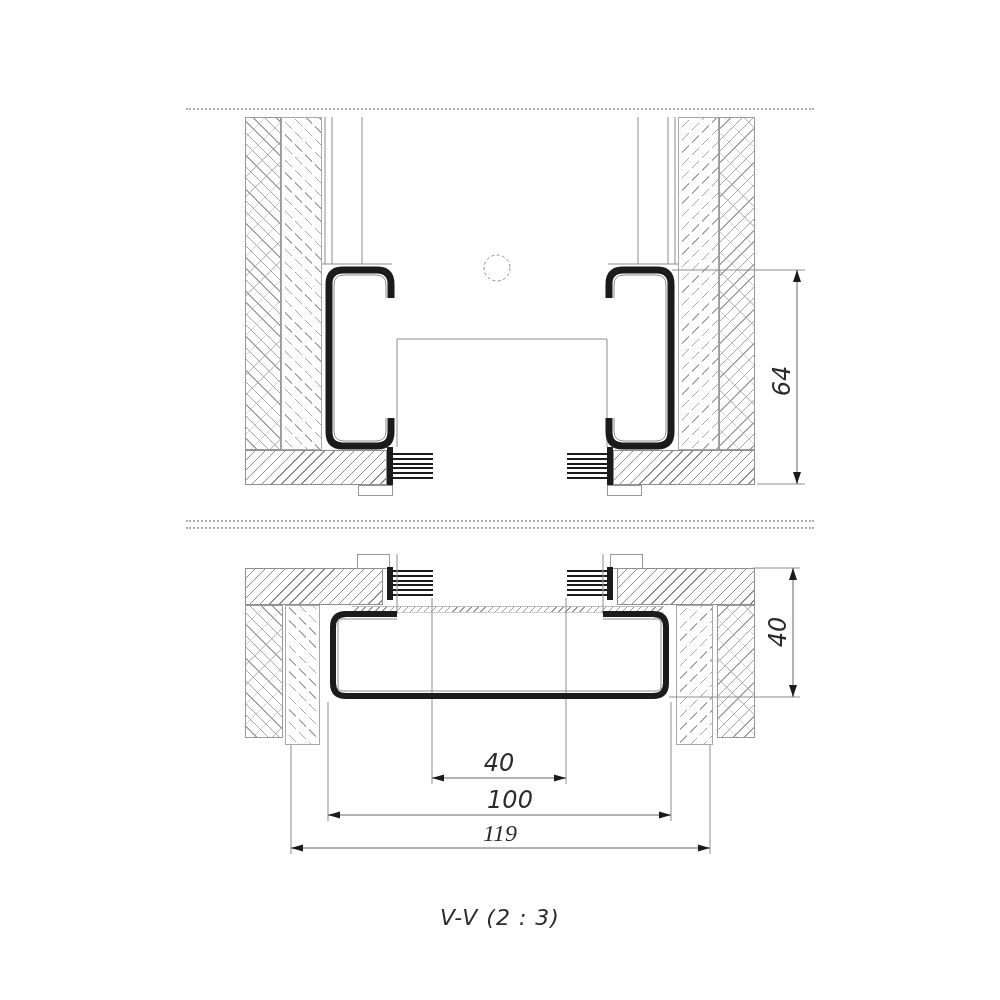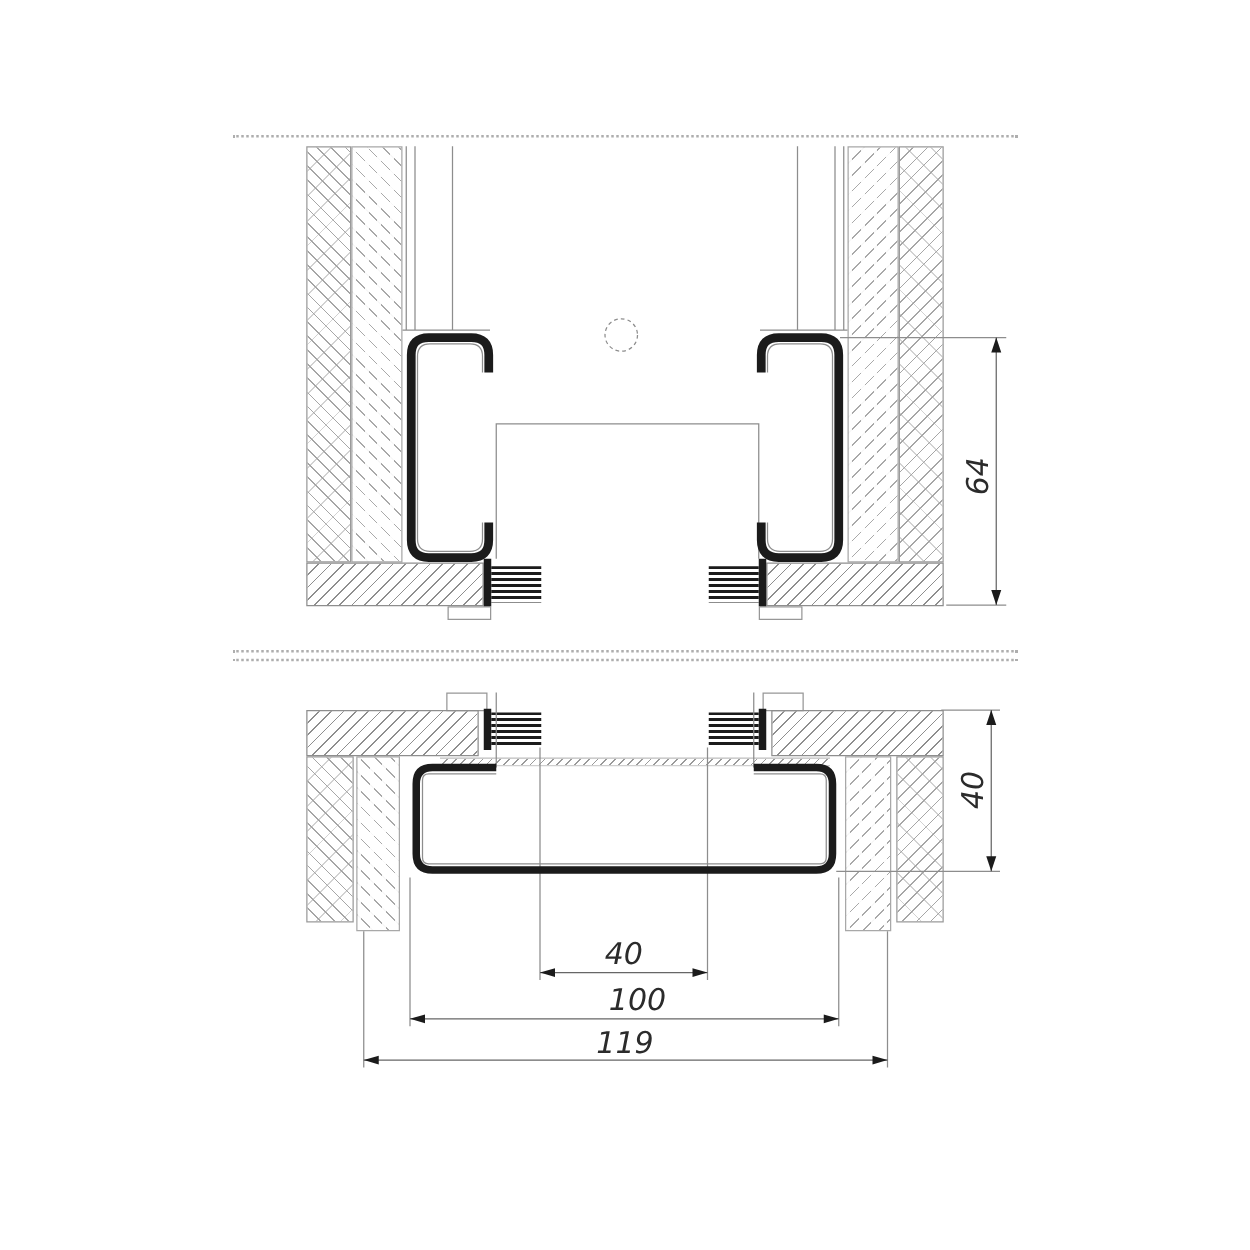--- a/index.html
+++ b/index.html
@@ -135,16 +135,17 @@
   </svg>
 
   <div class="dim-label rot" style="left:755px;top:357px;width:54px;height:48px;">64</div>
 
   <div class="dim-label rot" style="left:751px;top:608px;width:54px;height:48px;">40</div>
 
   <div class="dim-label" style="left:449px;top:749px;width:100px;">40</div>
 
   <div class="dim-label" style="left:460px;top:786px;width:100px;">100</div>
 
-  <div class="dim-label" style="left:450px;top:820px;width:100px;">119</div>
+  <div class="dim-label" style="left:450px;top:820px;width:100px;font-family:Liberation Serif, serif;">119</div>
 
+  <div class="caption" style="left:370px;top:905px;width:260px;">V-V (2 : 3)</div>
 
 </div>
 
 </body></html>

